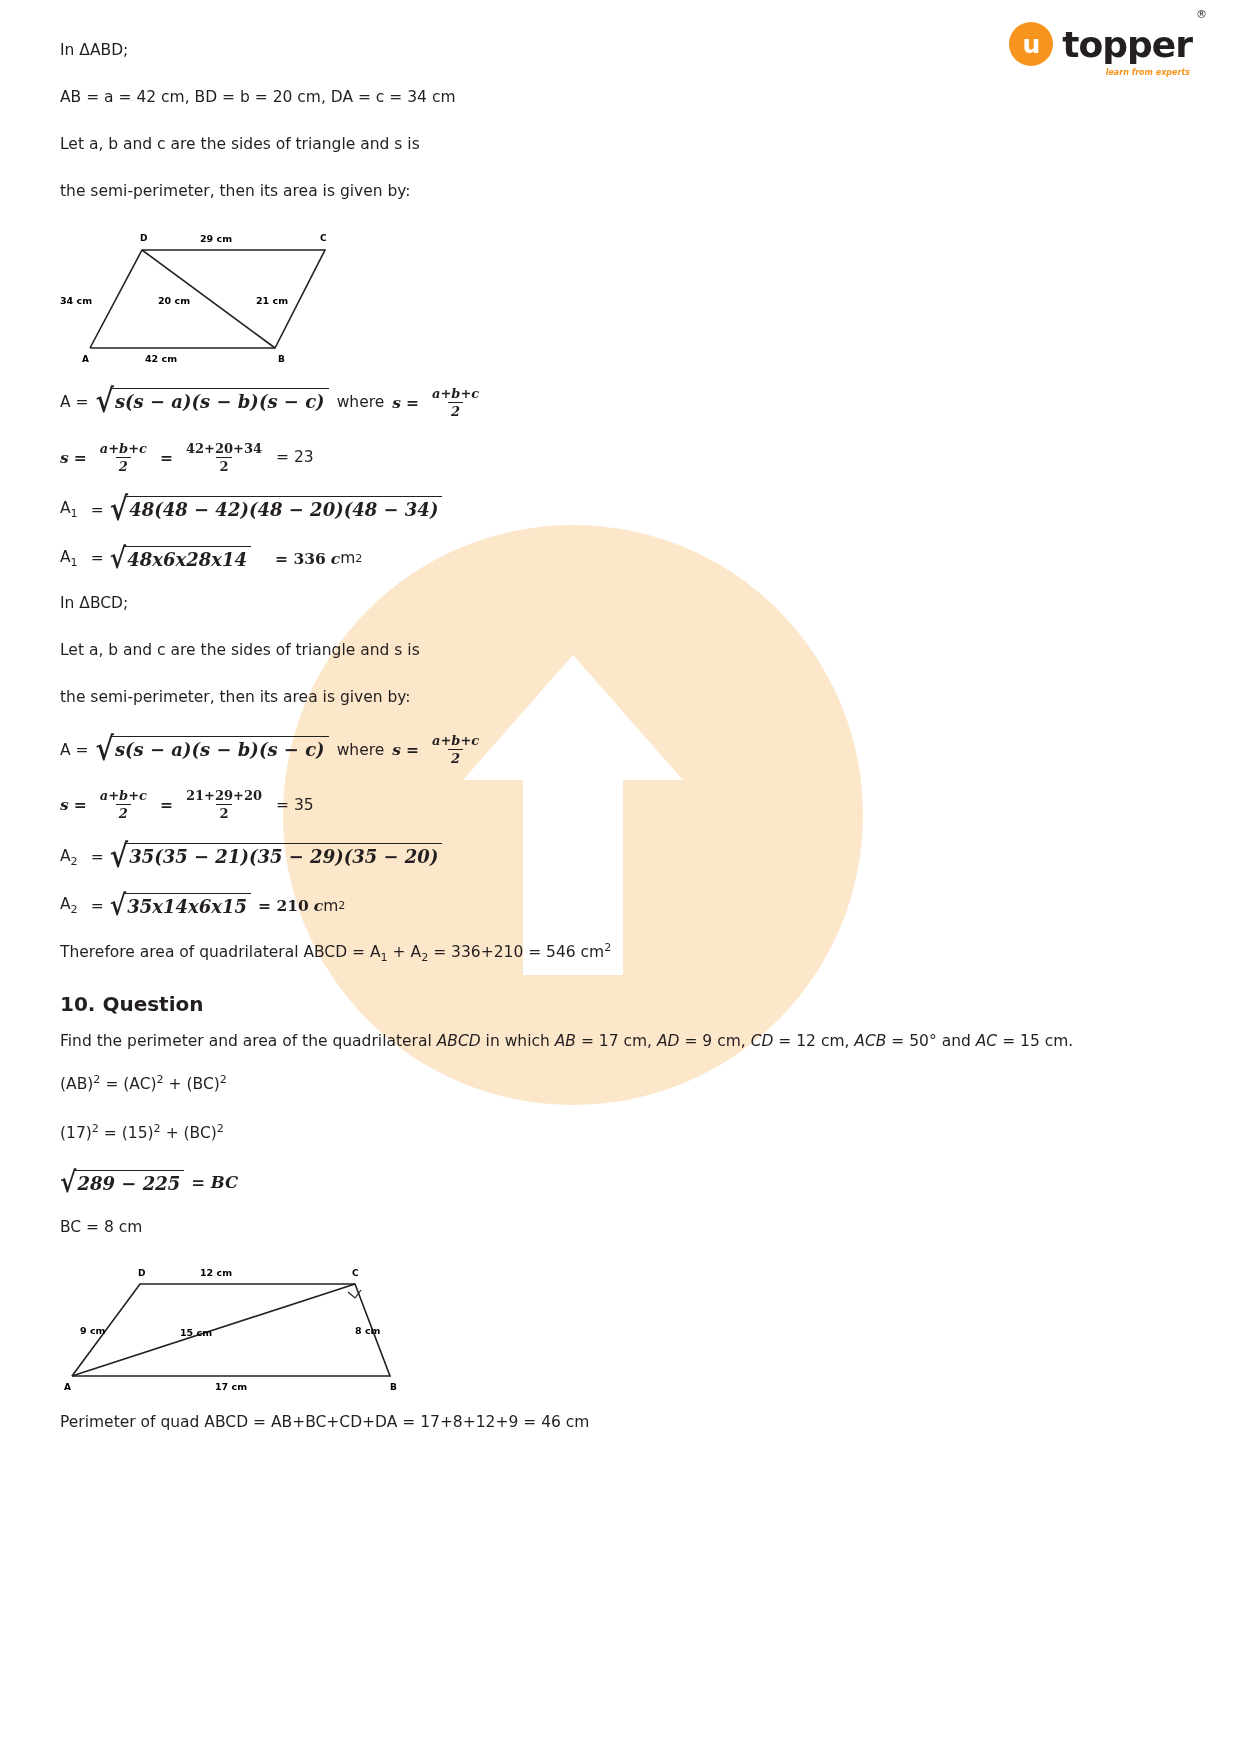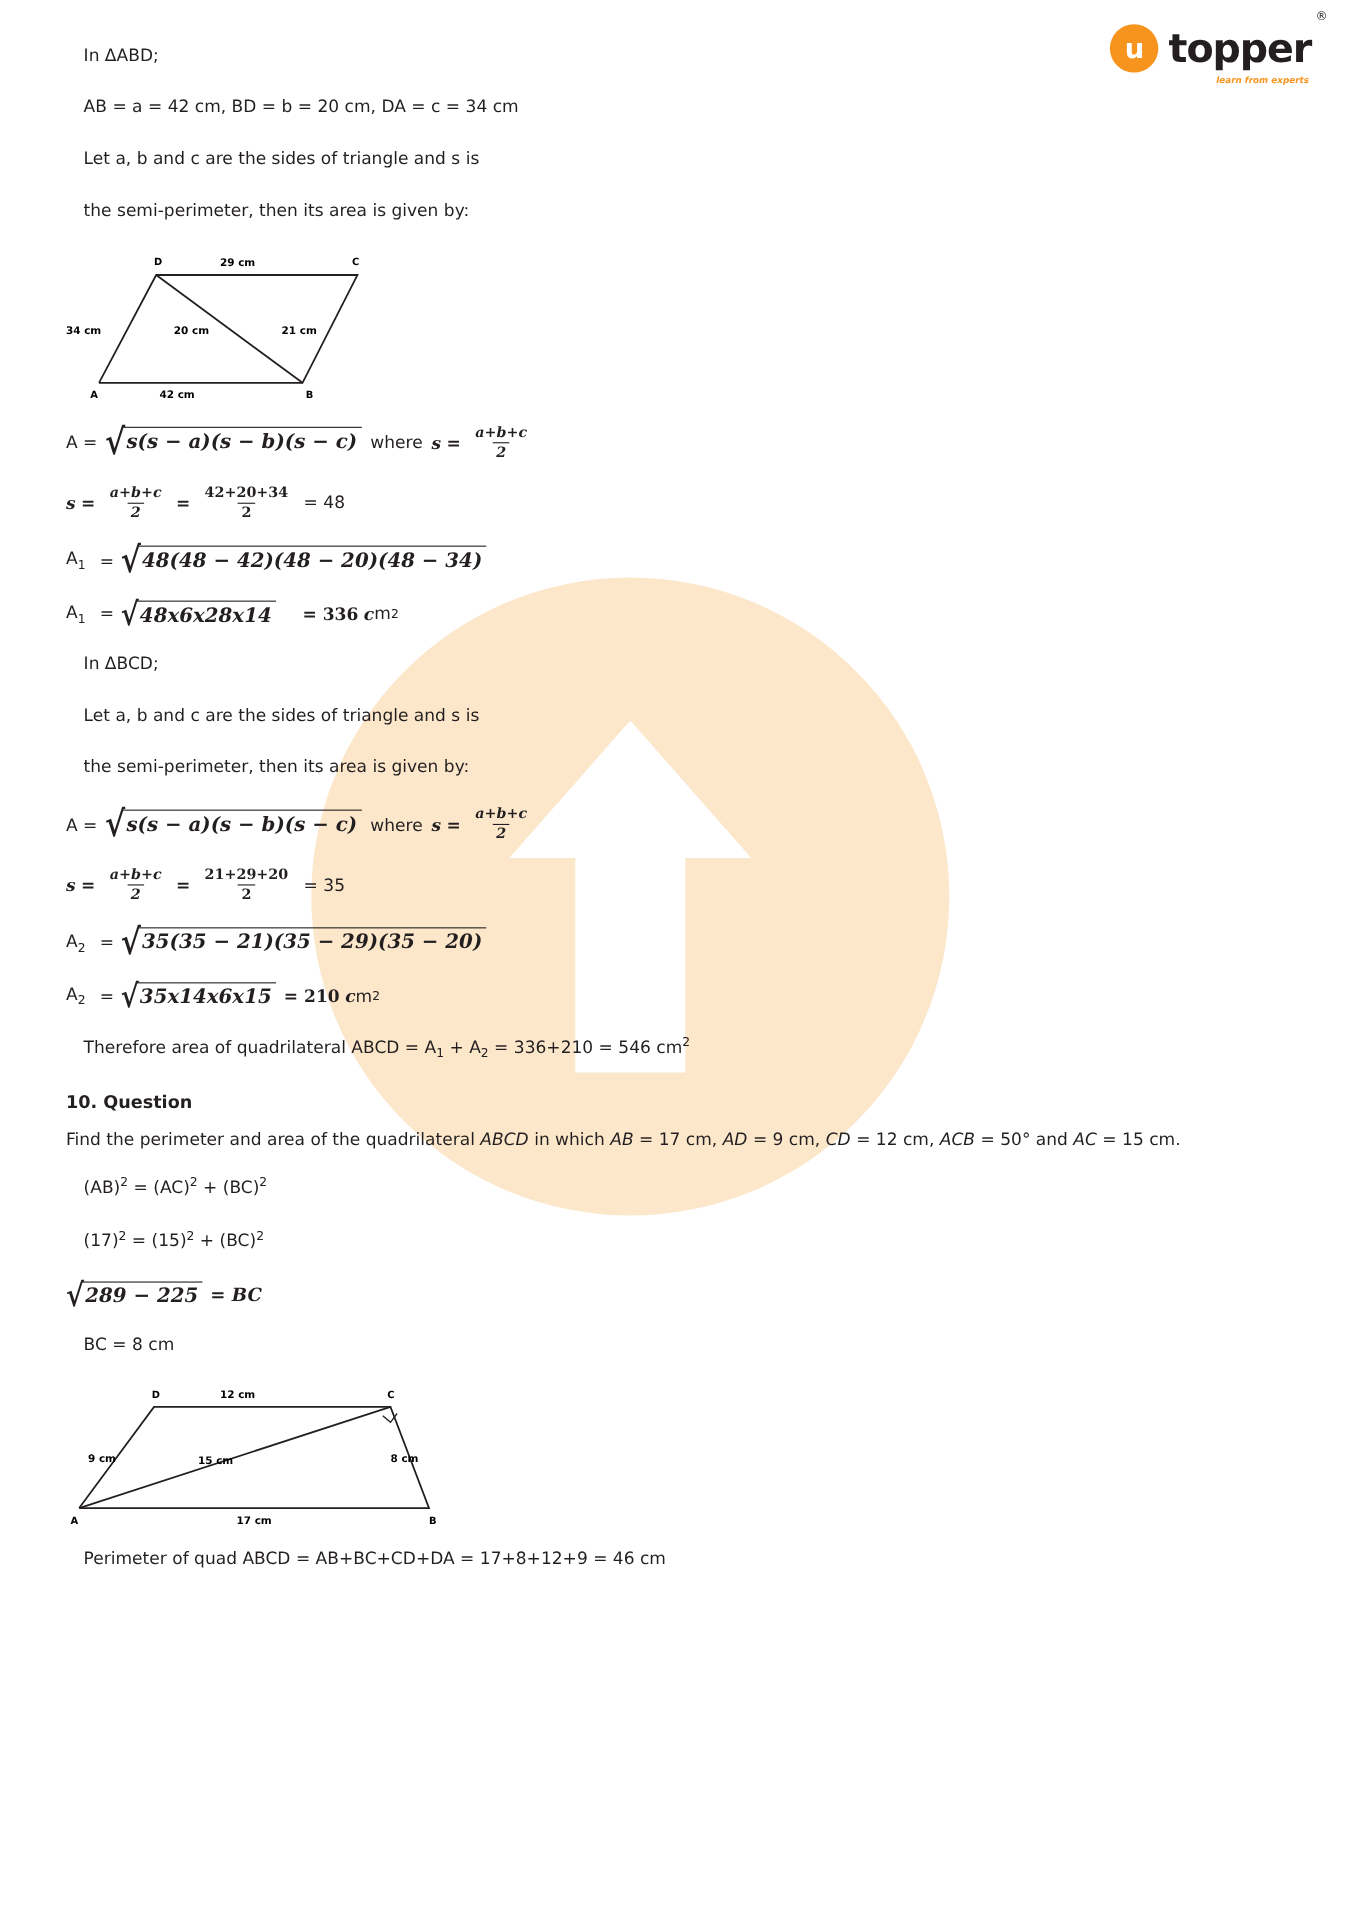--- a/index.html
+++ b/index.html
@@ -87,27 +87,27 @@
     position: absolute;
     right: 2px;
     bottom: -12px;
     font-size: 8px;
     color: #f7941e;
     font-style: italic;
     letter-spacing: 0px;
     white-space: nowrap;
   }
   p.line {
-    margin: 0 0 26px 16px;
+    margin: 0 0 26px 0;
     font-size: 15.5px;
     line-height: 1.35;
   }
   .heading {
     font-weight: bold;
-    font-size: 16px;
+    font-size: 20px;
     margin: 0 0 14px 0;
   }
   .qtext {
     margin: 0 0 20px 0;
     font-size: 15.5px;
     line-height: 1.45;
   }
   .ital { font-style: italic; }
   sub { font-size: 0.72em; }
   sup { font-size: 0.72em; }
@@ -241,21 +241,21 @@
       <span class="mb" style="margin:0 5px;">=</span>
       <span class="frac">
         <span class="num">a+b+c</span>
         <span class="den">2</span>
       </span>
       <span class="mb" style="margin:0 5px;">=</span>
       <span class="frac plain">
         <span class="num">42+20+34</span>
         <span class="den">2</span>
       </span>
-      <span style="margin-left:6px;">= 48</span>
+      <span style="margin-left:6px;">= 23</span>
     </div>
 
     <div class="mathrow">
       <span class="lbl">
         <span>A</span><sub>1</sub>
       </span>
       <span style="margin:0 6px;">=</span>
       <span class="sqrt tall">
         <span class="radical">√</span>
         <span class="radicand">48(48 − 42)(48 − 20)(48 − 34)</span>

